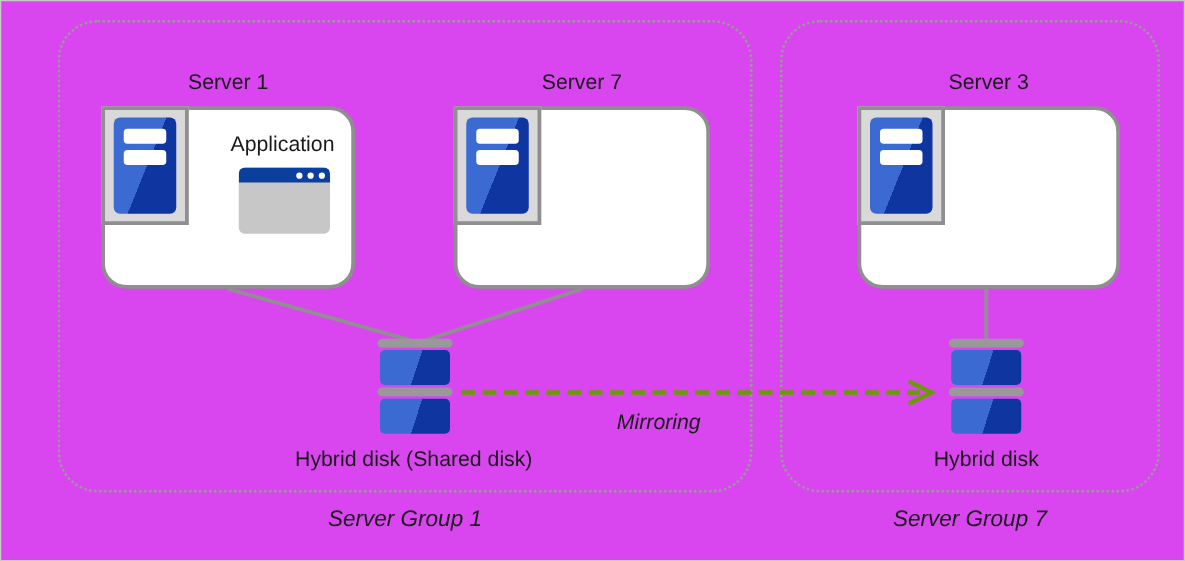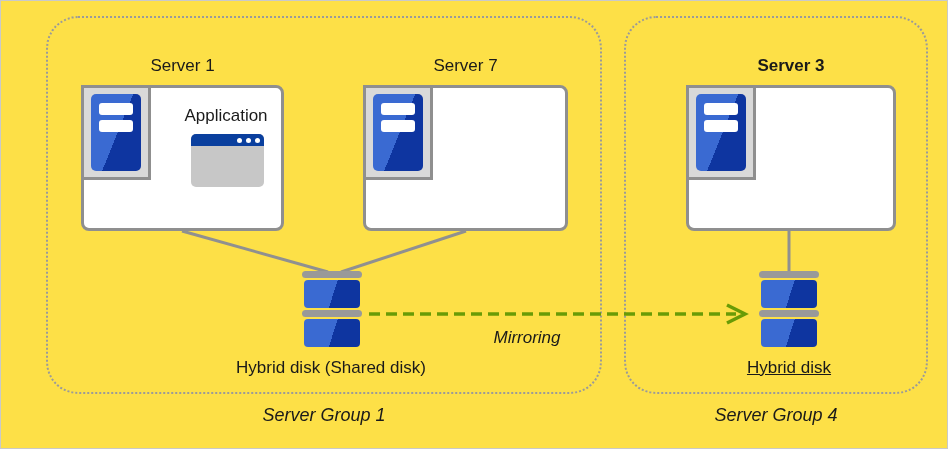--- a/index.html
+++ b/index.html
@@ -1,20 +1,20 @@
 <!DOCTYPE html>
 <html><head>
 <meta charset="utf-8">
 <style>
   html,body{margin:0;padding:0;background:#fff;}
   .canvas{
     position:relative;
     width:946px;height:447px;
     border:1px solid #c9c9c9;
-    background:#fde047;
+    background:#d946ef;
     font-family:"Liberation Sans","DejaVu Sans",sans-serif;
     color:#1a1a1a;
     overflow:hidden;
   }
   .group{
     position:absolute;
     border:2px dotted #9a9a9a;
     border-radius:32px;
     background:transparent;
   }
@@ -25,21 +25,21 @@
     text-align:center;
     font-size:17px;
     line-height:22px;
     white-space:nowrap;
   }
   .group-lbl{font-size:18px;font-style:italic;}
   .server-box{
     position:absolute;
     background:#ffffff;
     border:3px solid #8f8f8f;
-    border-radius:8px;
+    border-radius:20px;
     box-sizing:border-box;
   }
   .srv-frame{
     position:absolute;left:-3px;top:-3px;
     width:64px;height:89px;
     background:#d9d9d9;
     border:3px solid #8f8f8f;
   }
   .srv-tower{
     position:absolute;left:7px;top:6px;
@@ -95,21 +95,21 @@
   <svg class="overlay" viewBox="0 0 946 447">
     <line x1="181" y1="230" x2="327" y2="271" stroke="#909090" stroke-width="3"></line>
     <line x1="465" y1="230" x2="340" y2="271" stroke="#909090" stroke-width="3"></line>
     <line x1="788" y1="230" x2="788" y2="271" stroke="#909090" stroke-width="3"></line>
     <line x1="368" y1="313" x2="735" y2="313" stroke="#699b06" stroke-width="3.5" stroke-dasharray="11,6"></line>
     <polyline points="726,304 744,313 726,322" fill="none" stroke="#699b06" stroke-width="3.5"></polyline>
   </svg>
 
   <div class="lbl" style="left:80px;top:54px;width:203px;">Server 1</div>
   <div class="lbl" style="left:362px;top:54px;width:205px;">Server 7</div>
-  <div class="lbl" style="left:685px;top:54px;width:210px;font-weight:bold;">Server 3</div>
+  <div class="lbl" style="left:685px;top:54px;width:210px;">Server 3</div>
 
   <div class="server-box" style="left:80px;top:84px;width:203px;height:146px;">
     <div class="srv-frame">
       <div class="srv-tower">
         <div class="srv-bar b1"></div>
         <div class="srv-bar b2"></div>
       </div>
     </div>
     <div class="lbl" style="left:82px;top:17px;width:120px;">Application</div>
     <div class="app-window" style="left:107px;top:46px;">
@@ -148,18 +148,18 @@
   <div class="disk" style="left:760px;top:270px;height:76px;">
     <div class="disk-bar" style="top:0;"></div>
     <div class="disk-platter" style="top:9px;"></div>
     <div class="disk-bar" style="top:39px;"></div>
     <div class="disk-platter" style="top:48px;"></div>
   </div>
 
   <div class="lbl" style="left:461px;top:326px;width:130px;font-style:italic;">Mirroring</div>
 
   <div class="lbl" style="left:200px;top:356px;width:260px;">Hybrid disk (Shared disk)</div>
-  <div class="lbl" style="left:708px;top:356px;width:160px;text-decoration:underline;">Hybrid disk</div>
+  <div class="lbl" style="left:708px;top:356px;width:160px;">Hybrid disk</div>
 
   <div class="lbl group-lbl" style="left:45px;top:403px;width:556px;">Server Group 1</div>
-  <div class="lbl group-lbl" style="left:623px;top:403px;width:304px;">Server Group 4</div>
+  <div class="lbl group-lbl" style="left:623px;top:403px;width:304px;">Server Group 7</div>
 
 </div>
 
 </body></html>

